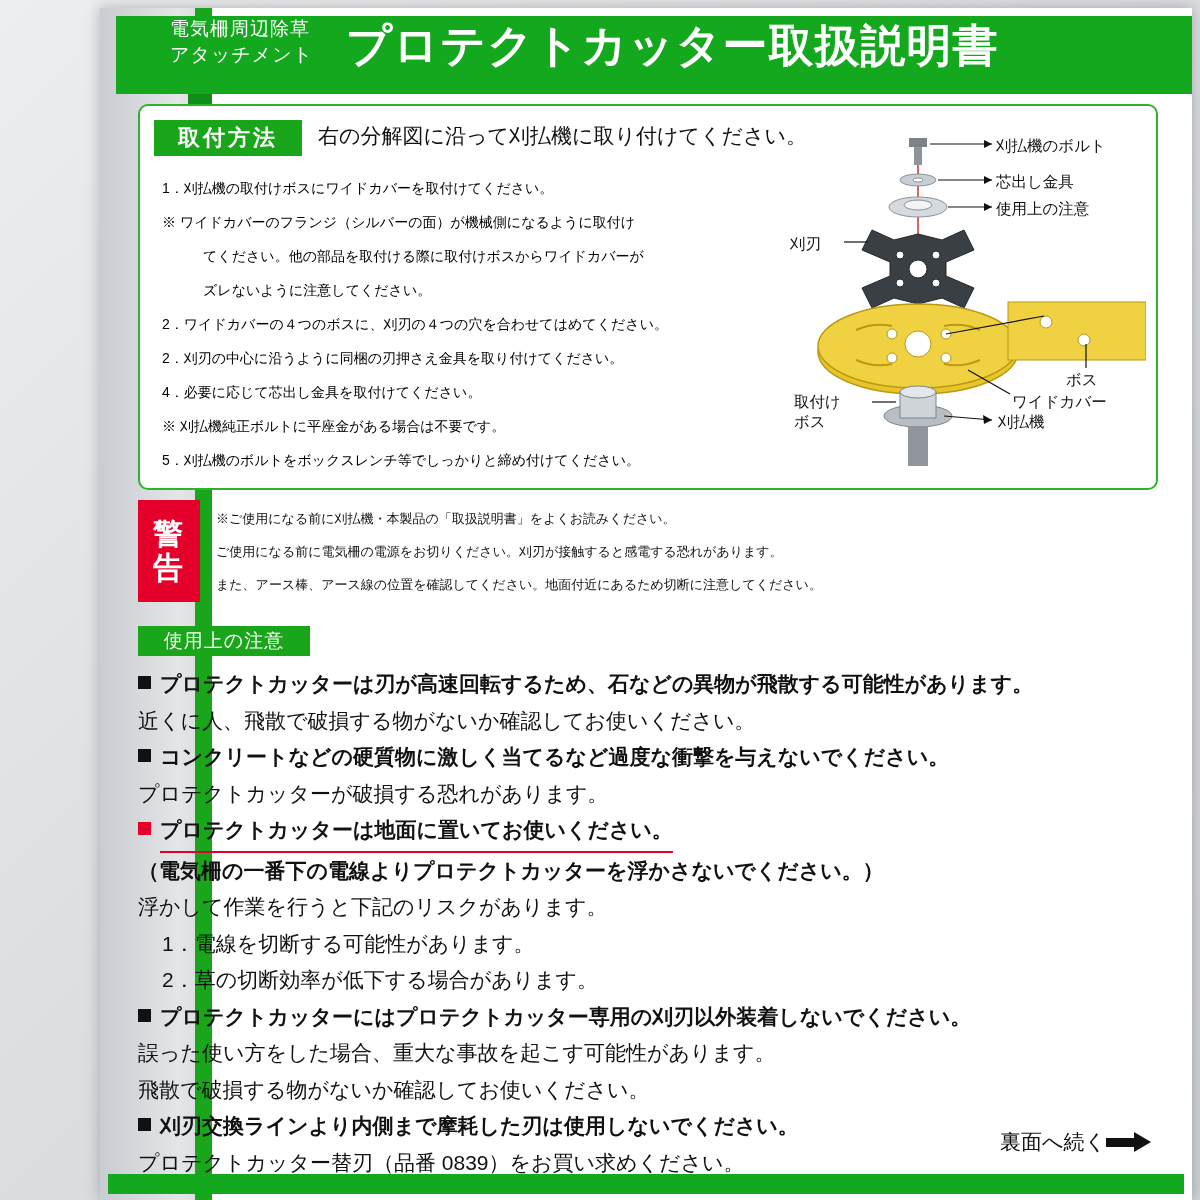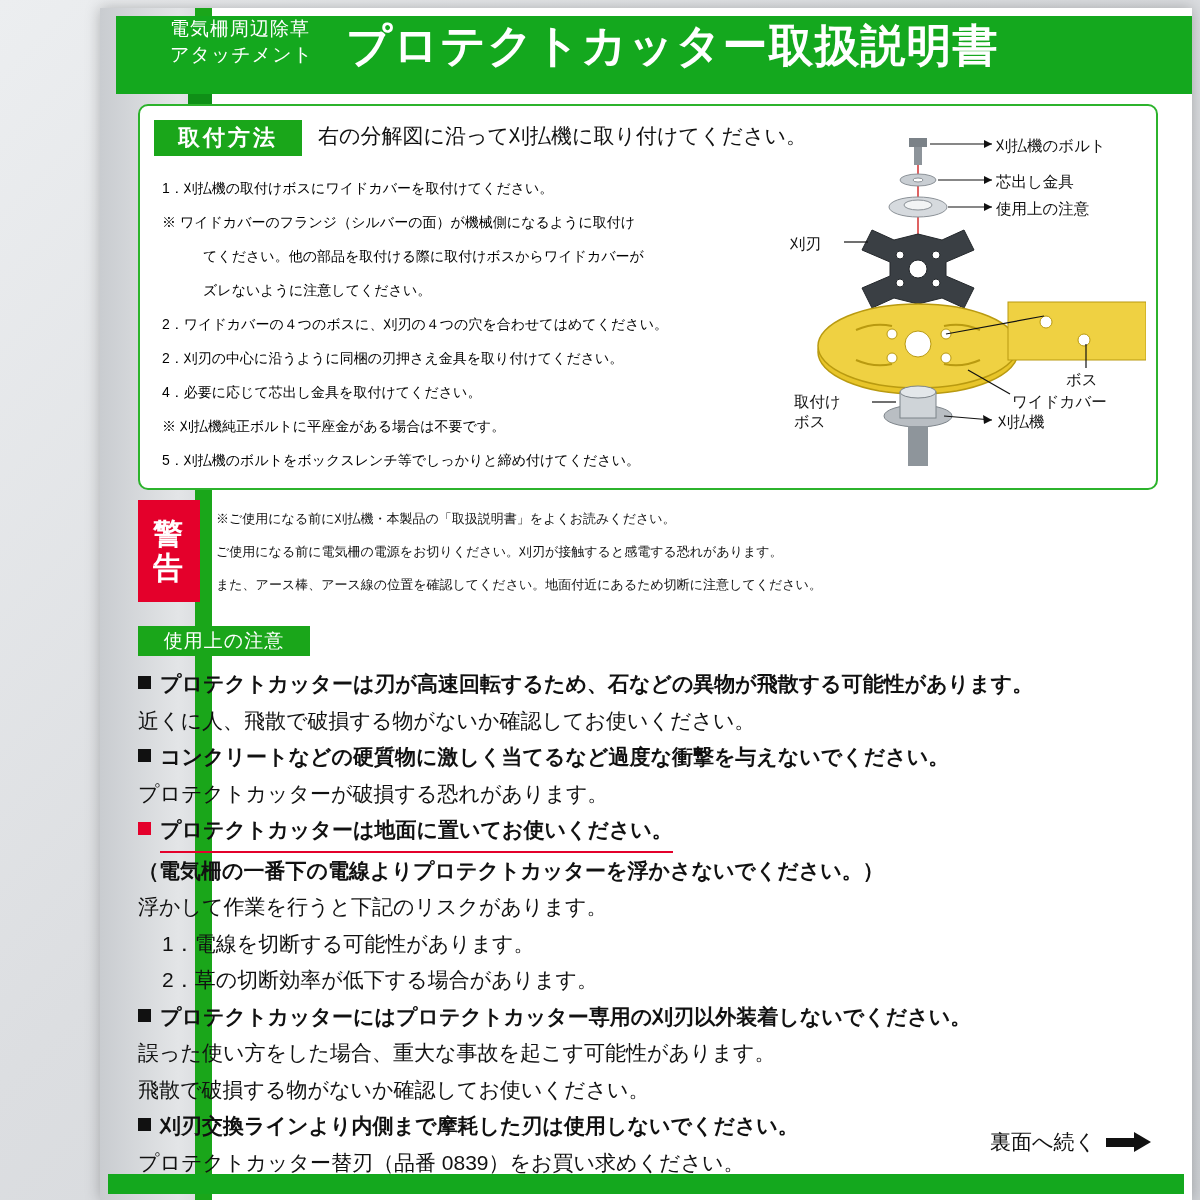--- a/index.html
+++ b/index.html
@@ -110,21 +110,21 @@
     margin-right:9px;vertical-align:2px;
   }
   .sq.red{background:#e4002b;}
   .ul-red{
     display:inline-block;border-bottom:2px solid #e4002b;padding-bottom:2px;
   }
   .note-indent{display:block;padding-left:24px;}
   
   .footer-next{
     position:absolute;right:40px;bottom:44px;
-    font-size:21px;color:#111;display:flex;align-items:center;gap:10px;
+    font-size:21px;color:#111;display:flex;align-items:center;
   }
   .arrow{
     display:inline-block;width:46px;height:16px;position:relative;
   }
   .arrow:before{
     content:"";position:absolute;left:0;top:4px;width:30px;height:9px;background:#111;
   }
   .arrow:after{
     content:"";position:absolute;left:28px;top:-2px;
     border-left:17px solid #111;border-top:10px solid transparent;border-bottom:10px solid transparent;

